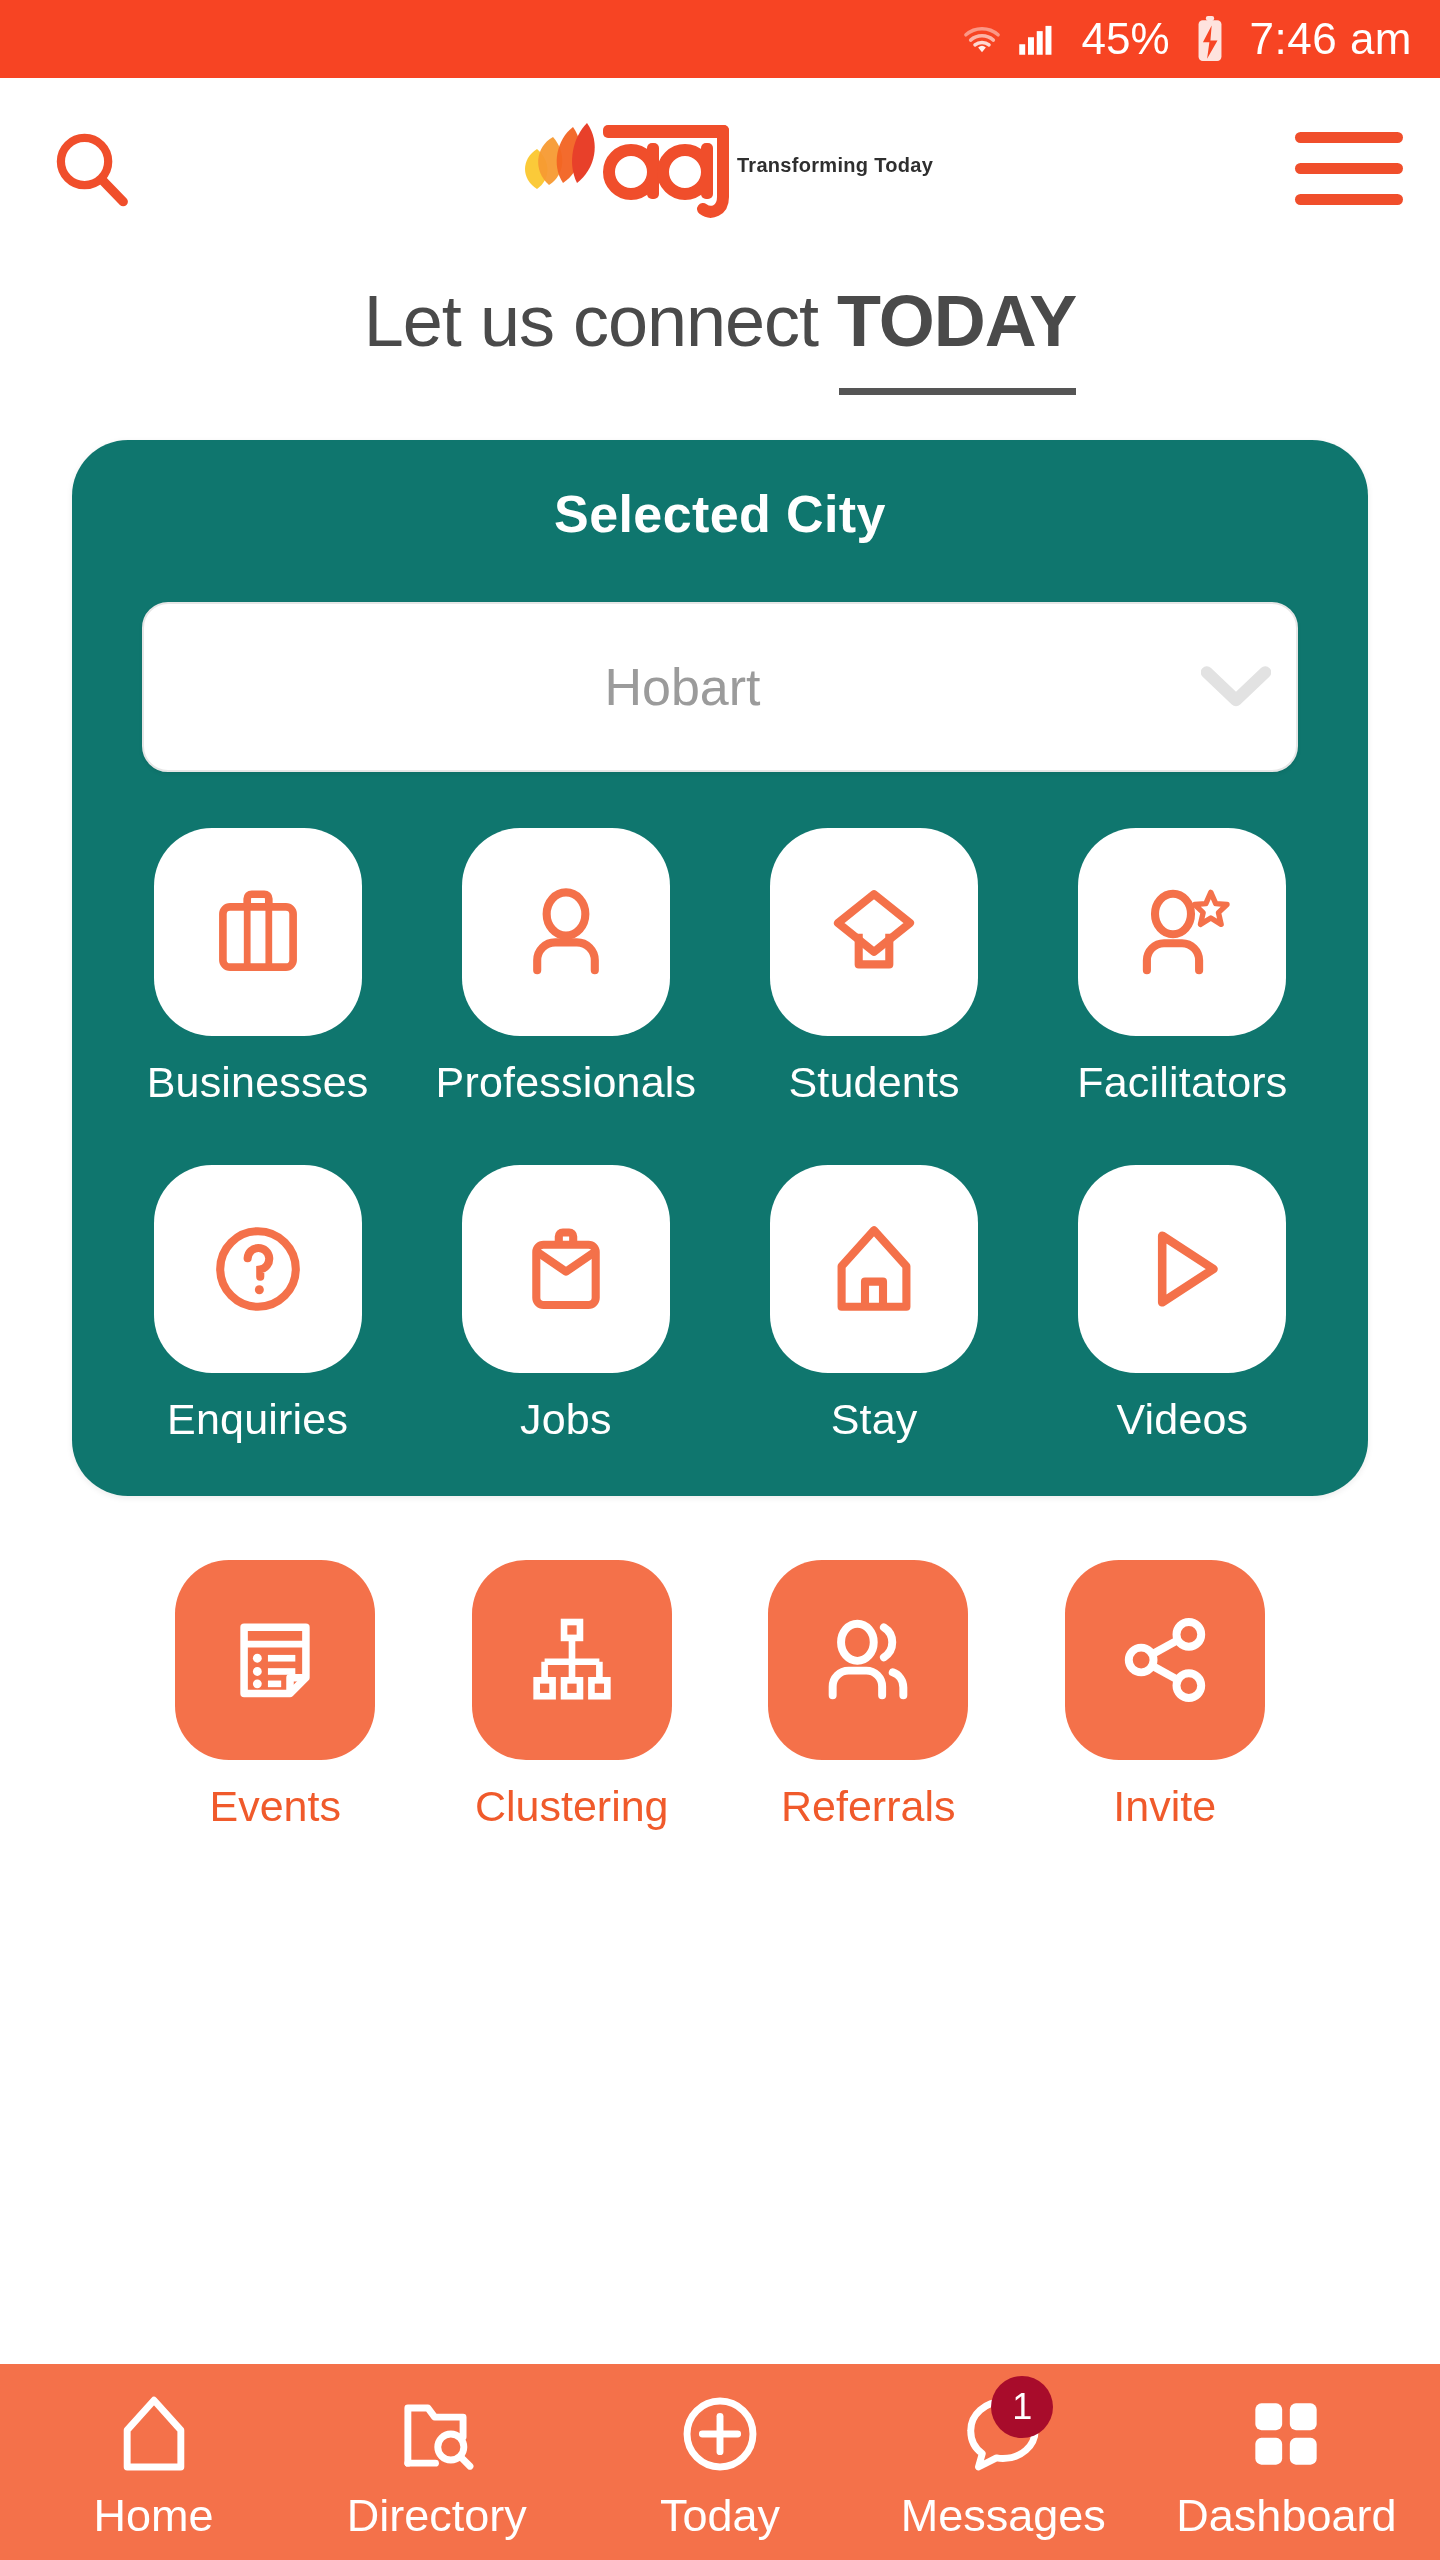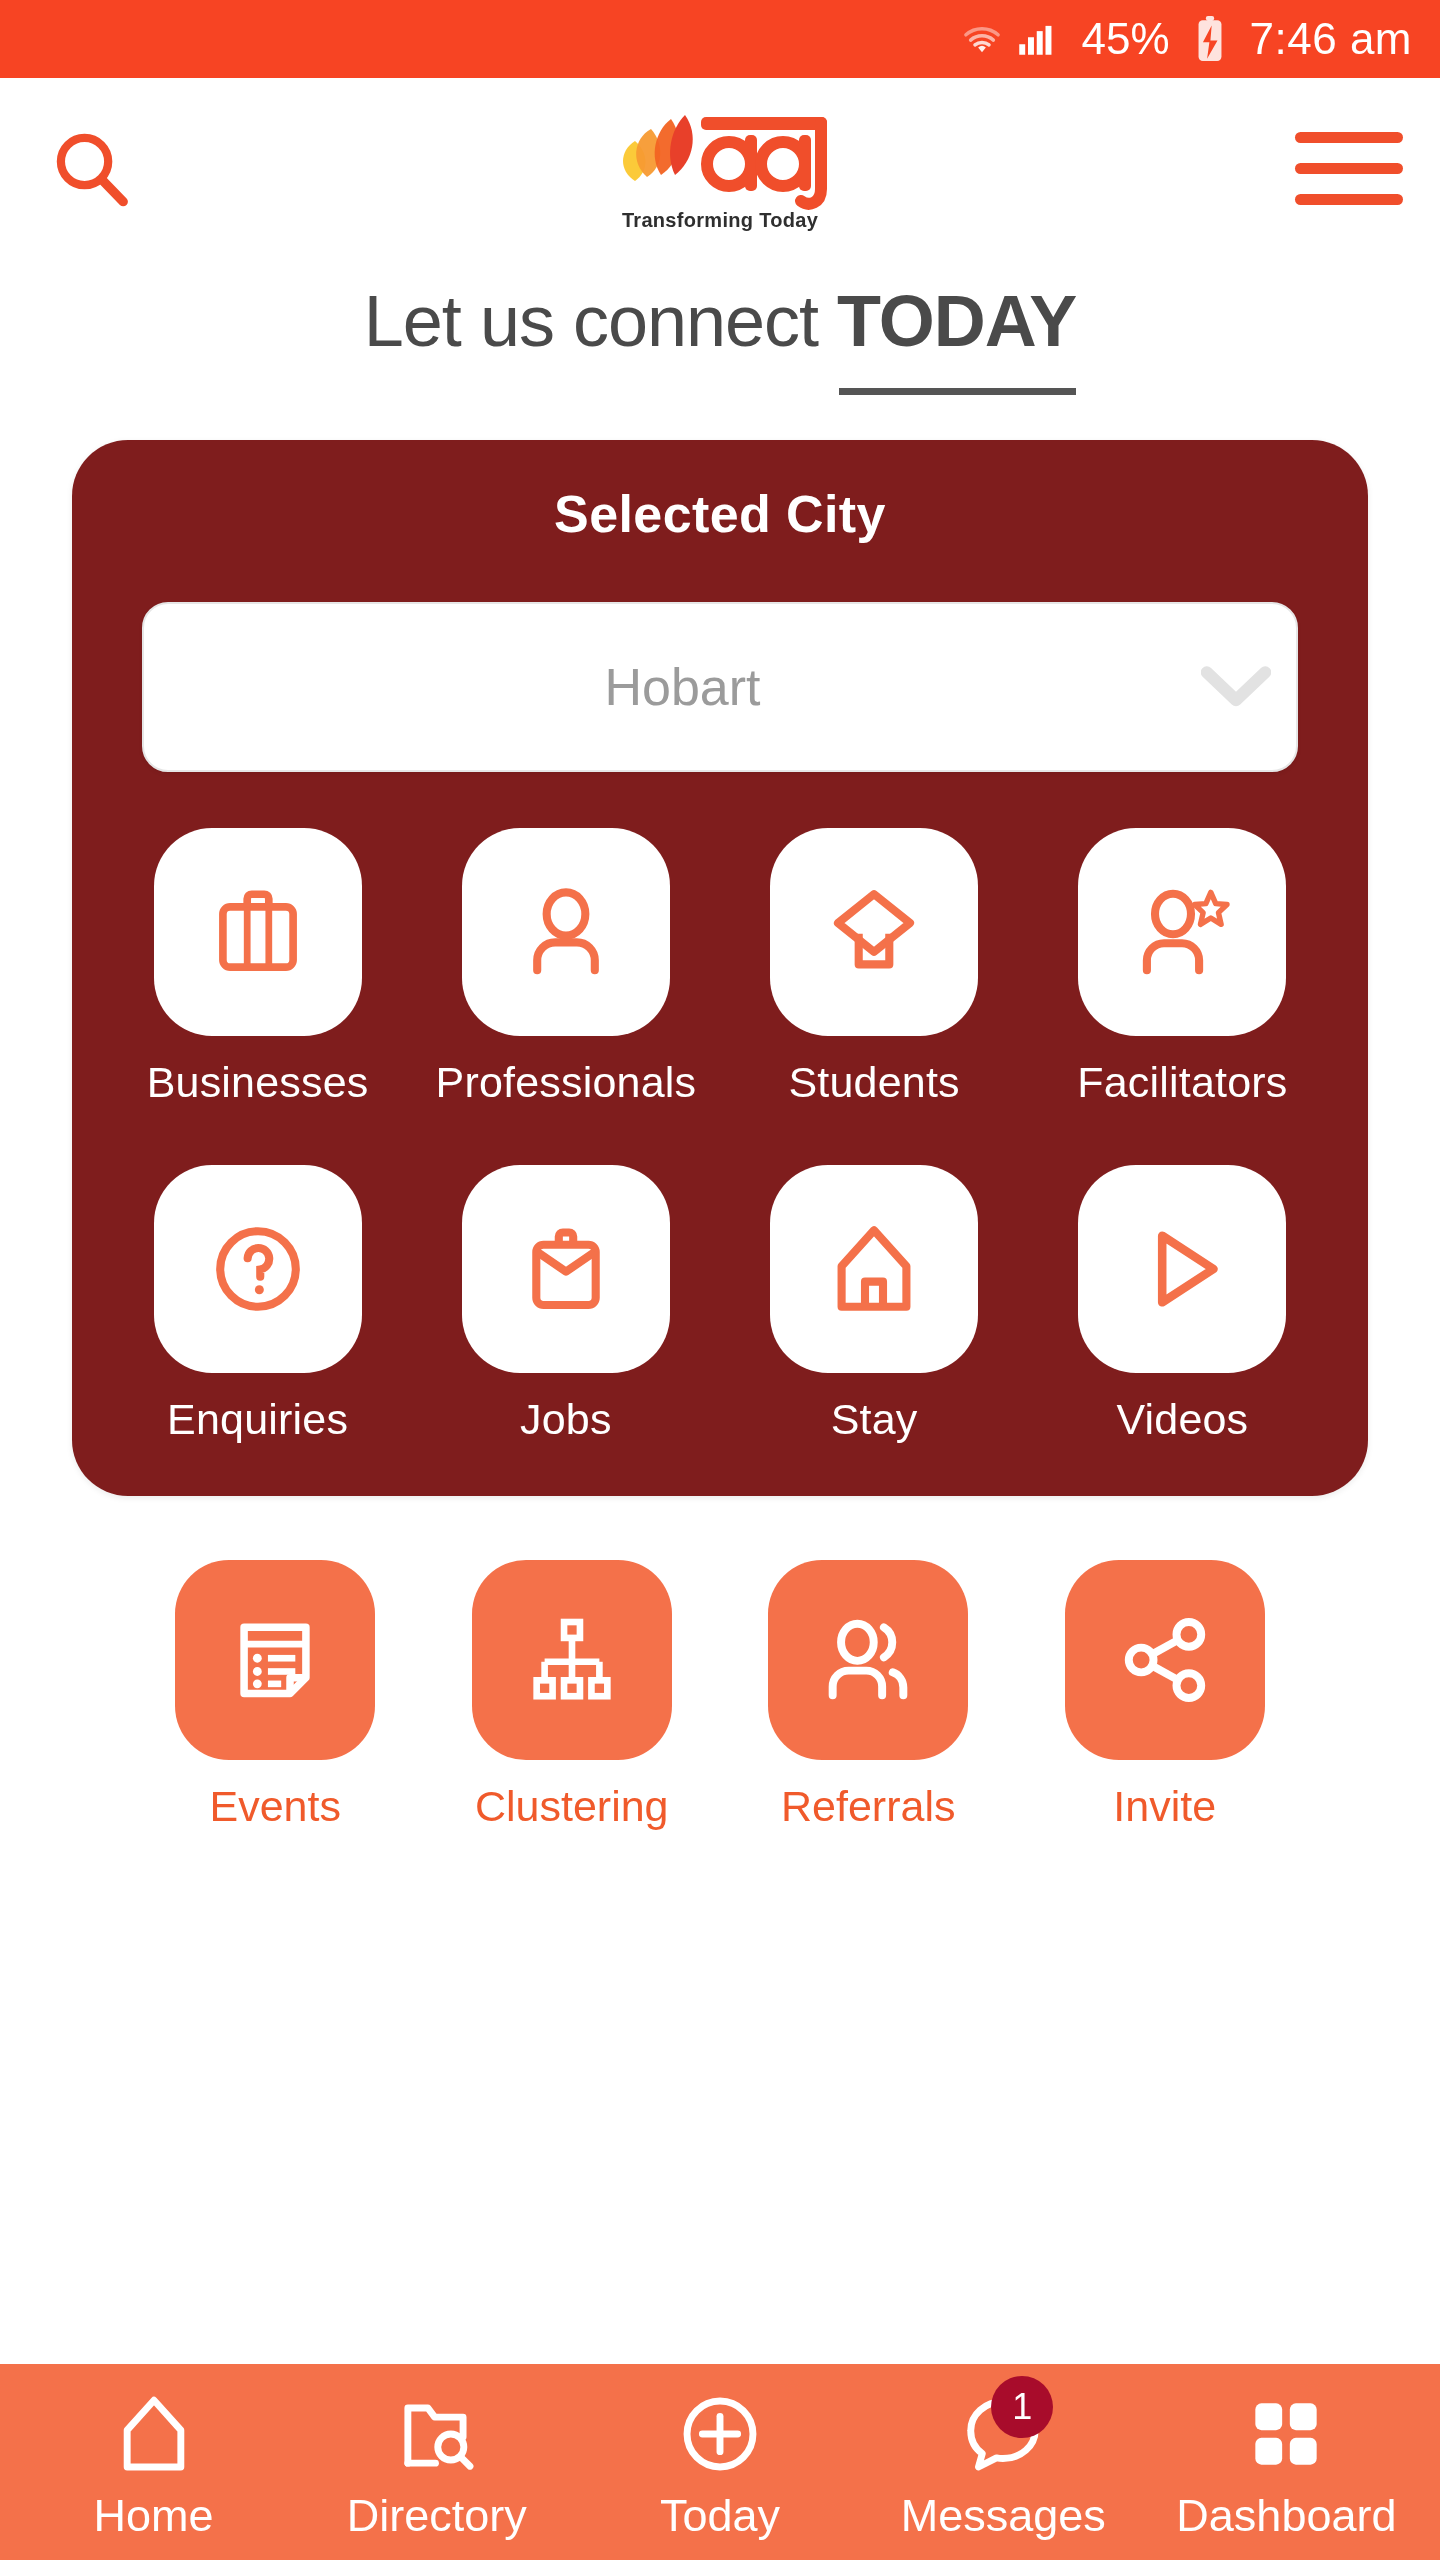--- a/index.html
+++ b/index.html
@@ -23,37 +23,37 @@
 
   
   .header {
     height:180px; background:#fff; display:flex; align-items:center;
     justify-content:space-between; padding:0 36px; flex:0 0 auto;
   }
   .icon-btn { width:110px; height:110px; display:flex; align-items:center; justify-content:center; }
   .hamburger { display:flex; flex-direction:column; gap:20px; width:108px; }
   .hamburger span { display:block; height:11px; border-radius:6px; background:#F04E2B; }
 
-  .logo-wrap { display:flex; flex-direction:column; align-items:center; justify-content:center; }
+  .logo-wrap { display:flex; align-items:center; justify-content:center; }
   .logo-row { display:flex; align-items:center; }
   .logo-tag { font-size:20px; font-weight:700; color:#2f2f2f; letter-spacing:.3px; margin-top:-6px; }
 
   
   .headline {
     text-align:center; margin-top:22px; flex:0 0 auto;
     font-size:72px; color:#4a4a4a; font-weight:400; letter-spacing:-1px;
   }
   .headline b { font-weight:700; color:#4a4a4a; position:relative; }
   .headline b .ul {
     position:absolute; left:2px; right:0; bottom:-34px; height:7px; background:#555;
   }
 
   
   .card {
-    margin:78px 72px 0 72px; background:#7f1d1d; border-radius:56px;
+    margin:78px 72px 0 72px; background:#0f766e; border-radius:56px;
     padding:44px 36px 52px 36px; flex:0 0 auto;
     box-shadow:0 2px 6px rgba(0,0,0,.08);
   }
   .card-title { text-align:center; color:#fff; font-size:52px; font-weight:700; letter-spacing:.4px; }
 
   .select-field {
     margin:58px 34px 0 34px; height:170px; background:#fff; border-radius:26px;
     border:2px solid #e6e6e6; display:flex; align-items:center; position:relative;
     box-shadow:0 2px 4px rgba(0,0,0,.07);
   }

